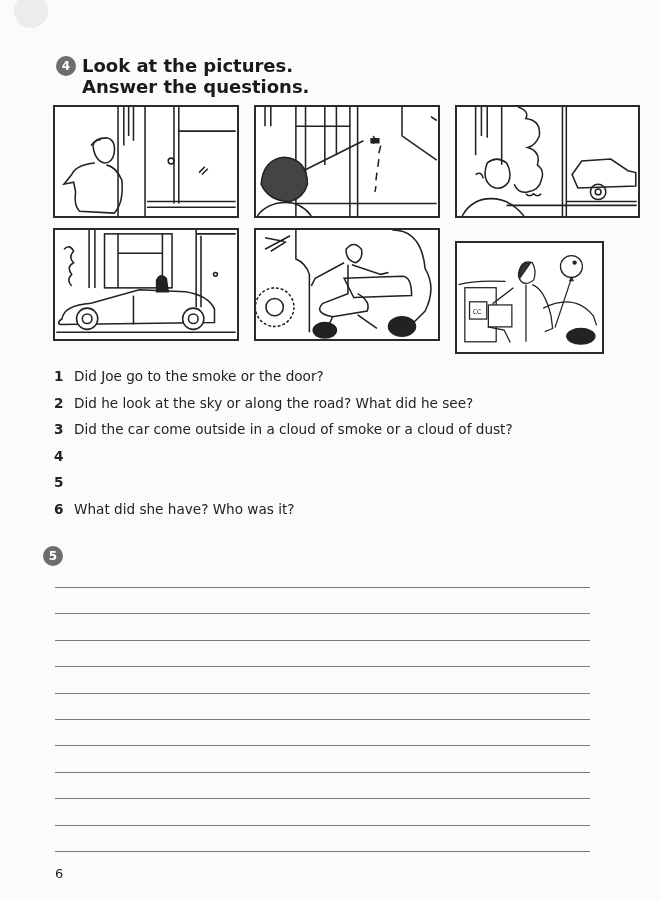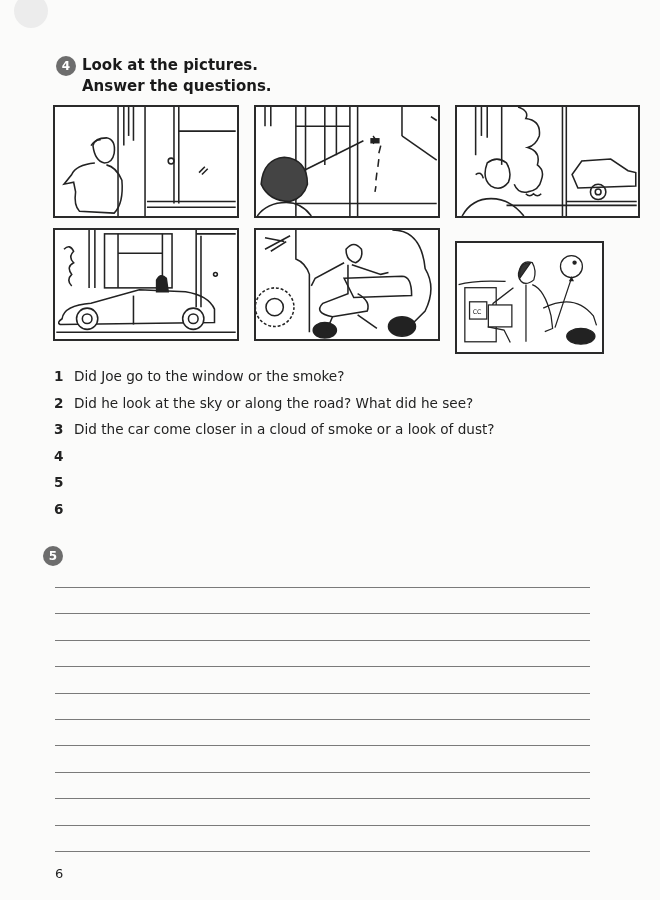--- a/index.html
+++ b/index.html
@@ -14,21 +14,21 @@
   .ghost-circle { position:absolute; left:14px; top:-6px; width:34px; height:34px; border-radius:50%; background:#ececec; }
 
   .heading { position: absolute; display: flex; align-items: flex-start; }
   .num-badge {
     width: 20px; height: 20px; border-radius: 50%;
     background: #6d6d6d; color: #fff;
     font-family: "DejaVu Sans", sans-serif; font-weight: bold; font-size: 12px;
     display: flex; align-items: center; justify-content: center;
     margin-right: 6px; margin-top: 1px; flex: 0 0 auto;
   }
-  .heading-text { font-weight: bold; font-size: 15px; line-height: 21px; color: #1a1a1a; }
+  .heading-text { font-weight: bold; font-size: 18px; line-height: 21px; color: #1a1a1a; }
   .h4 { left: 56px; top: 55px; }
   .h5 { left: 43px; top: 545px; }
 
   .panel {
     position: absolute; border: 2px solid #2a2a2a; background: #fff; overflow: hidden;
     box-sizing: border-box;
   }
   .panel svg { position: absolute; left: 0; top: 0; width: 100%; height: 100%; }
   .p1 { left: 53px; top: 105px; width: 186px; height: 113px; }
   .p2 { left: 254px; top: 105px; width: 186px; height: 113px; }
@@ -179,38 +179,39 @@
       <path d="M72 44 l-26 20 l-6 30 l20 4 l8 16 M96 40 q16 6 24 40 l2 16 l-10 4"></path>
       <rect x="40" y="66" width="30" height="28" fill="#fff"></rect>
       <line x1="88" y1="40" x2="88" y2="113"></line>
       <ellipse cx="158" cy="106" rx="18" ry="10" fill="#222"></ellipse>
     </svg>
   </div>
 
   <ol class="questions">
     <li class="q">
         <span class="q-num">1</span>
-        <span>Did Joe go to the window or the smoke?</span>
+        <span>Did Joe go to the smoke or the door?</span>
       </li>
     <li class="q">
         <span class="q-num">2</span>
         <span>Did he look at the sky or along the road? What did he see?</span>
       </li>
     <li class="q">
         <span class="q-num">3</span>
-        <span>Did the car come closer in a cloud of smoke or a look of dust?</span>
+        <span>Did the car come outside in a cloud of smoke or a cloud of dust?</span>
       </li>
     <li class="q">
         <span class="q-num">4</span>
       </li>
     <li class="q">
         <span class="q-num">5</span>
       </li>
     <li class="q">
         <span class="q-num">6</span>
+        <span>What did she have? Who was it?</span>
       </li>
   </ol>
 
   <div class="heading h5">
     <div class="num-badge">5</div>
   </div>
 
   <div class="lines">
     <div class="wline" style="height:0"></div>
     <div class="wline"></div>

